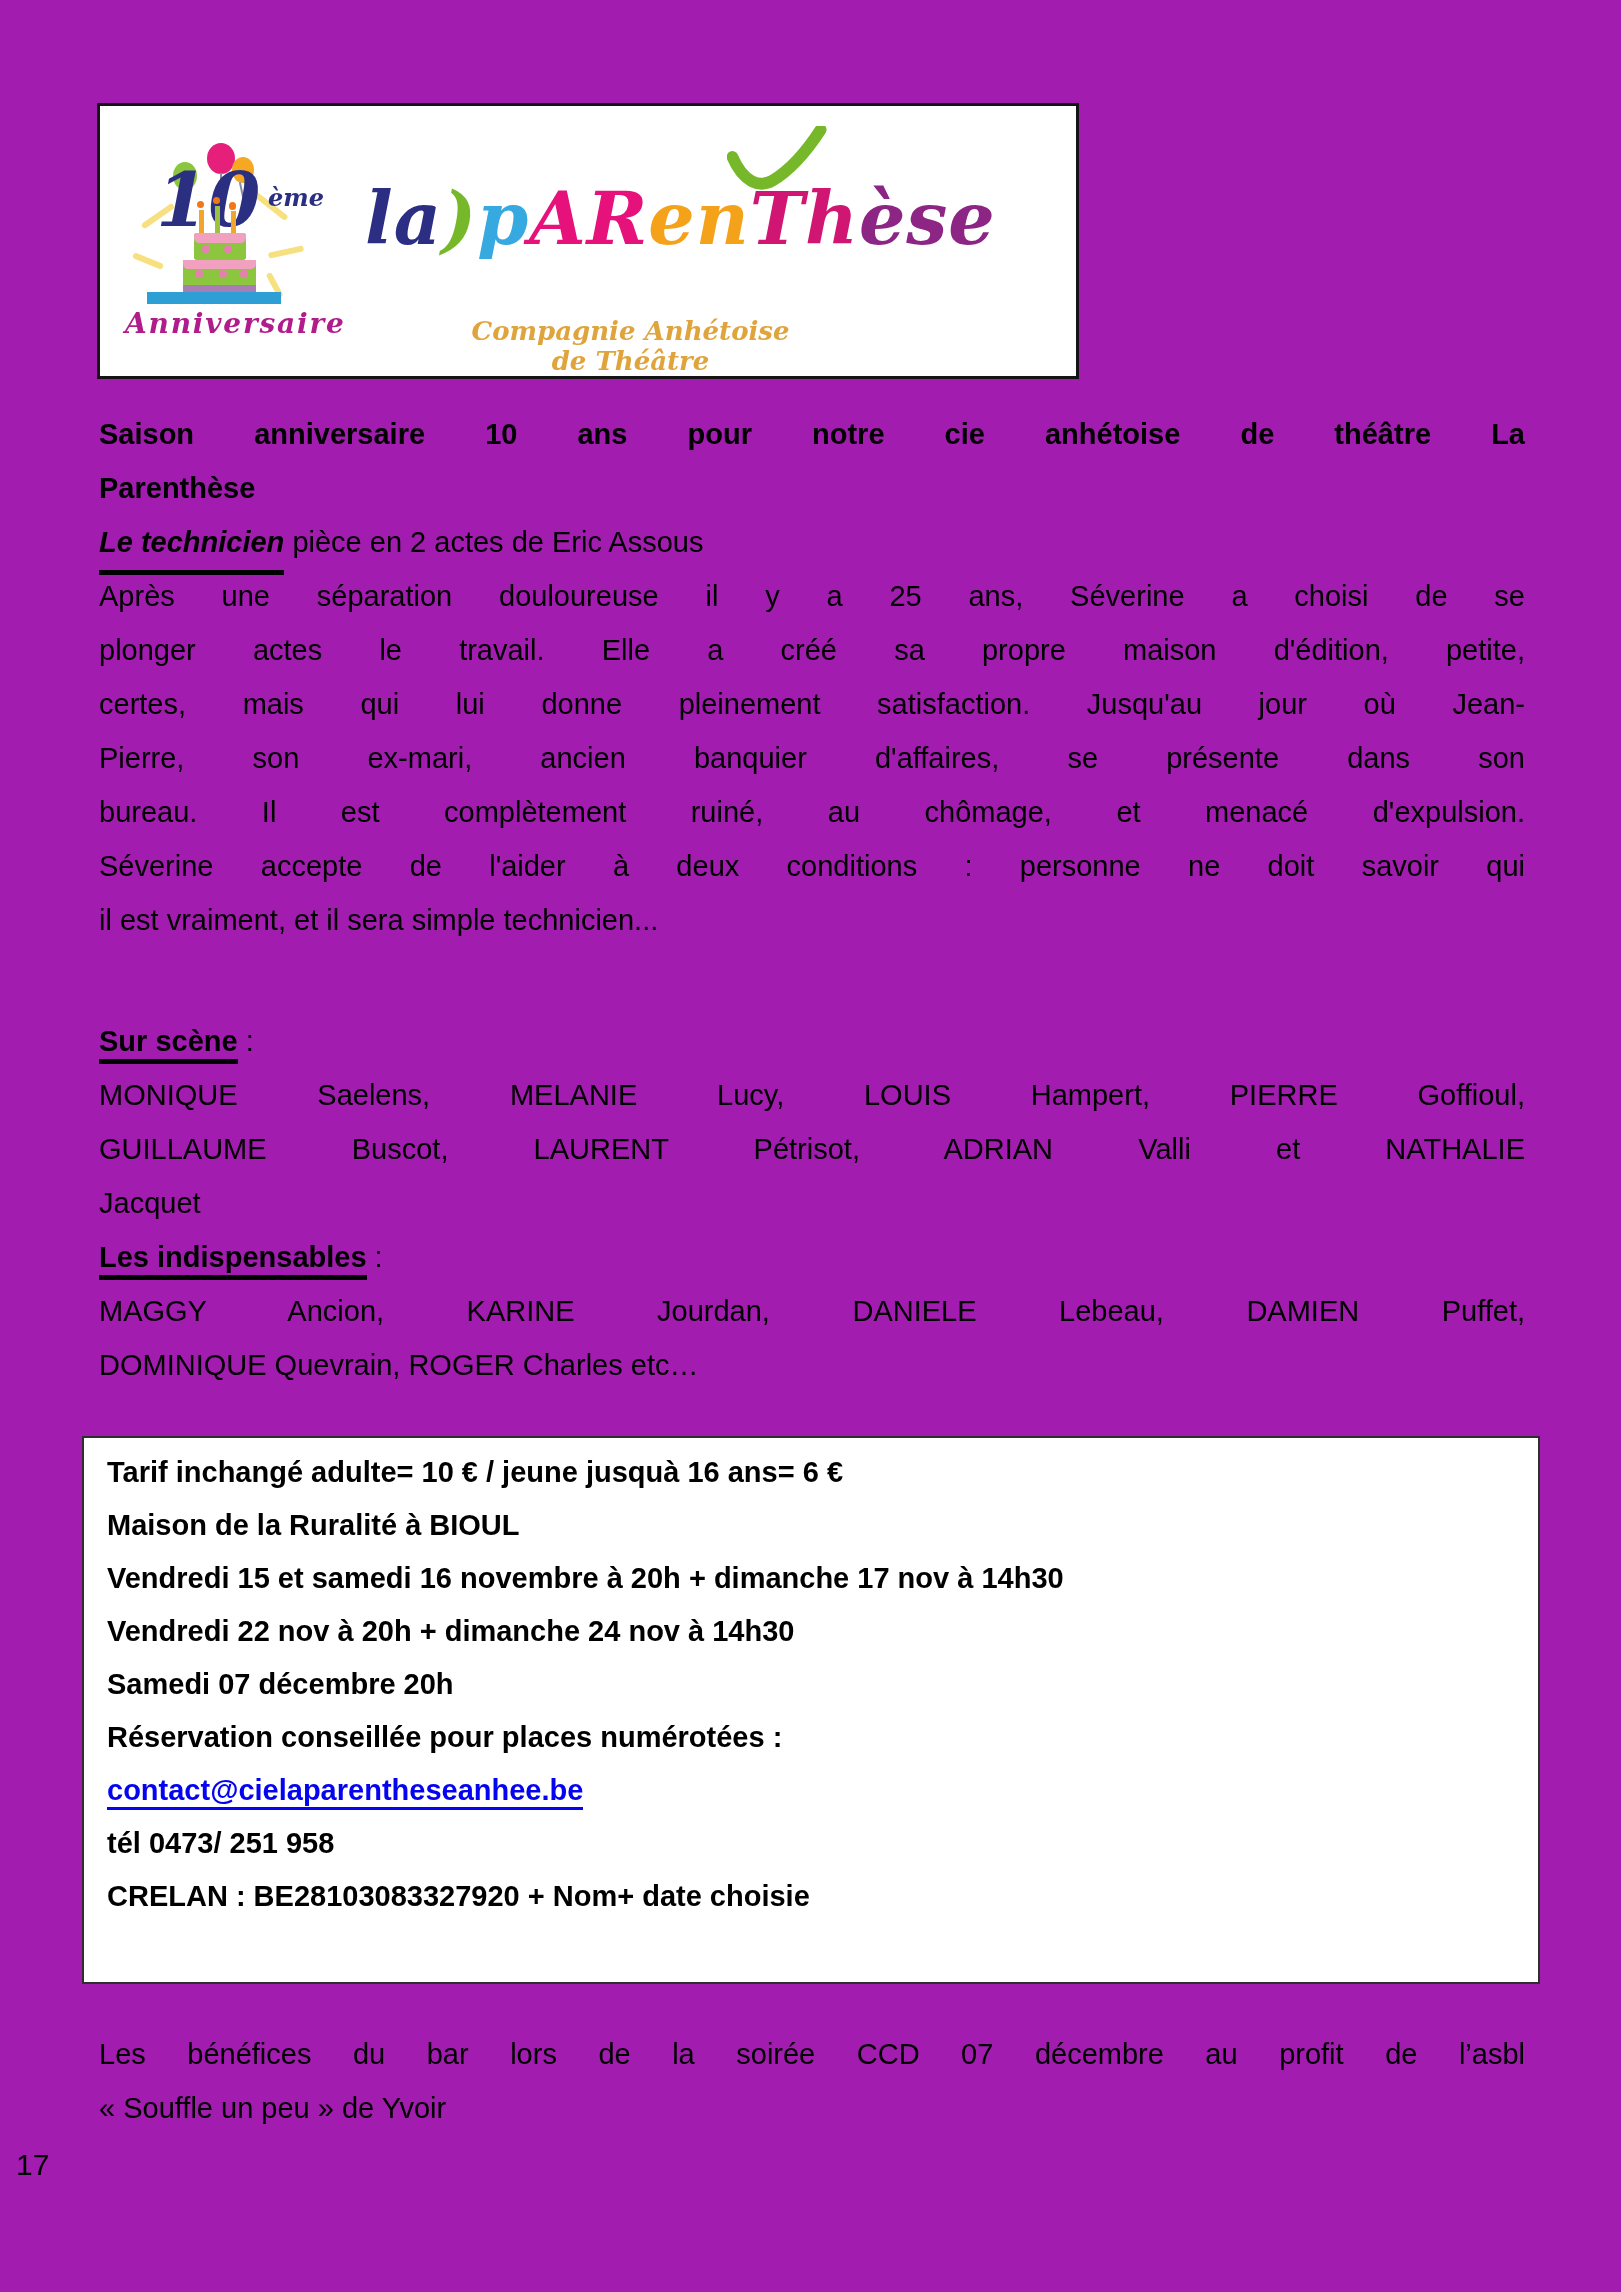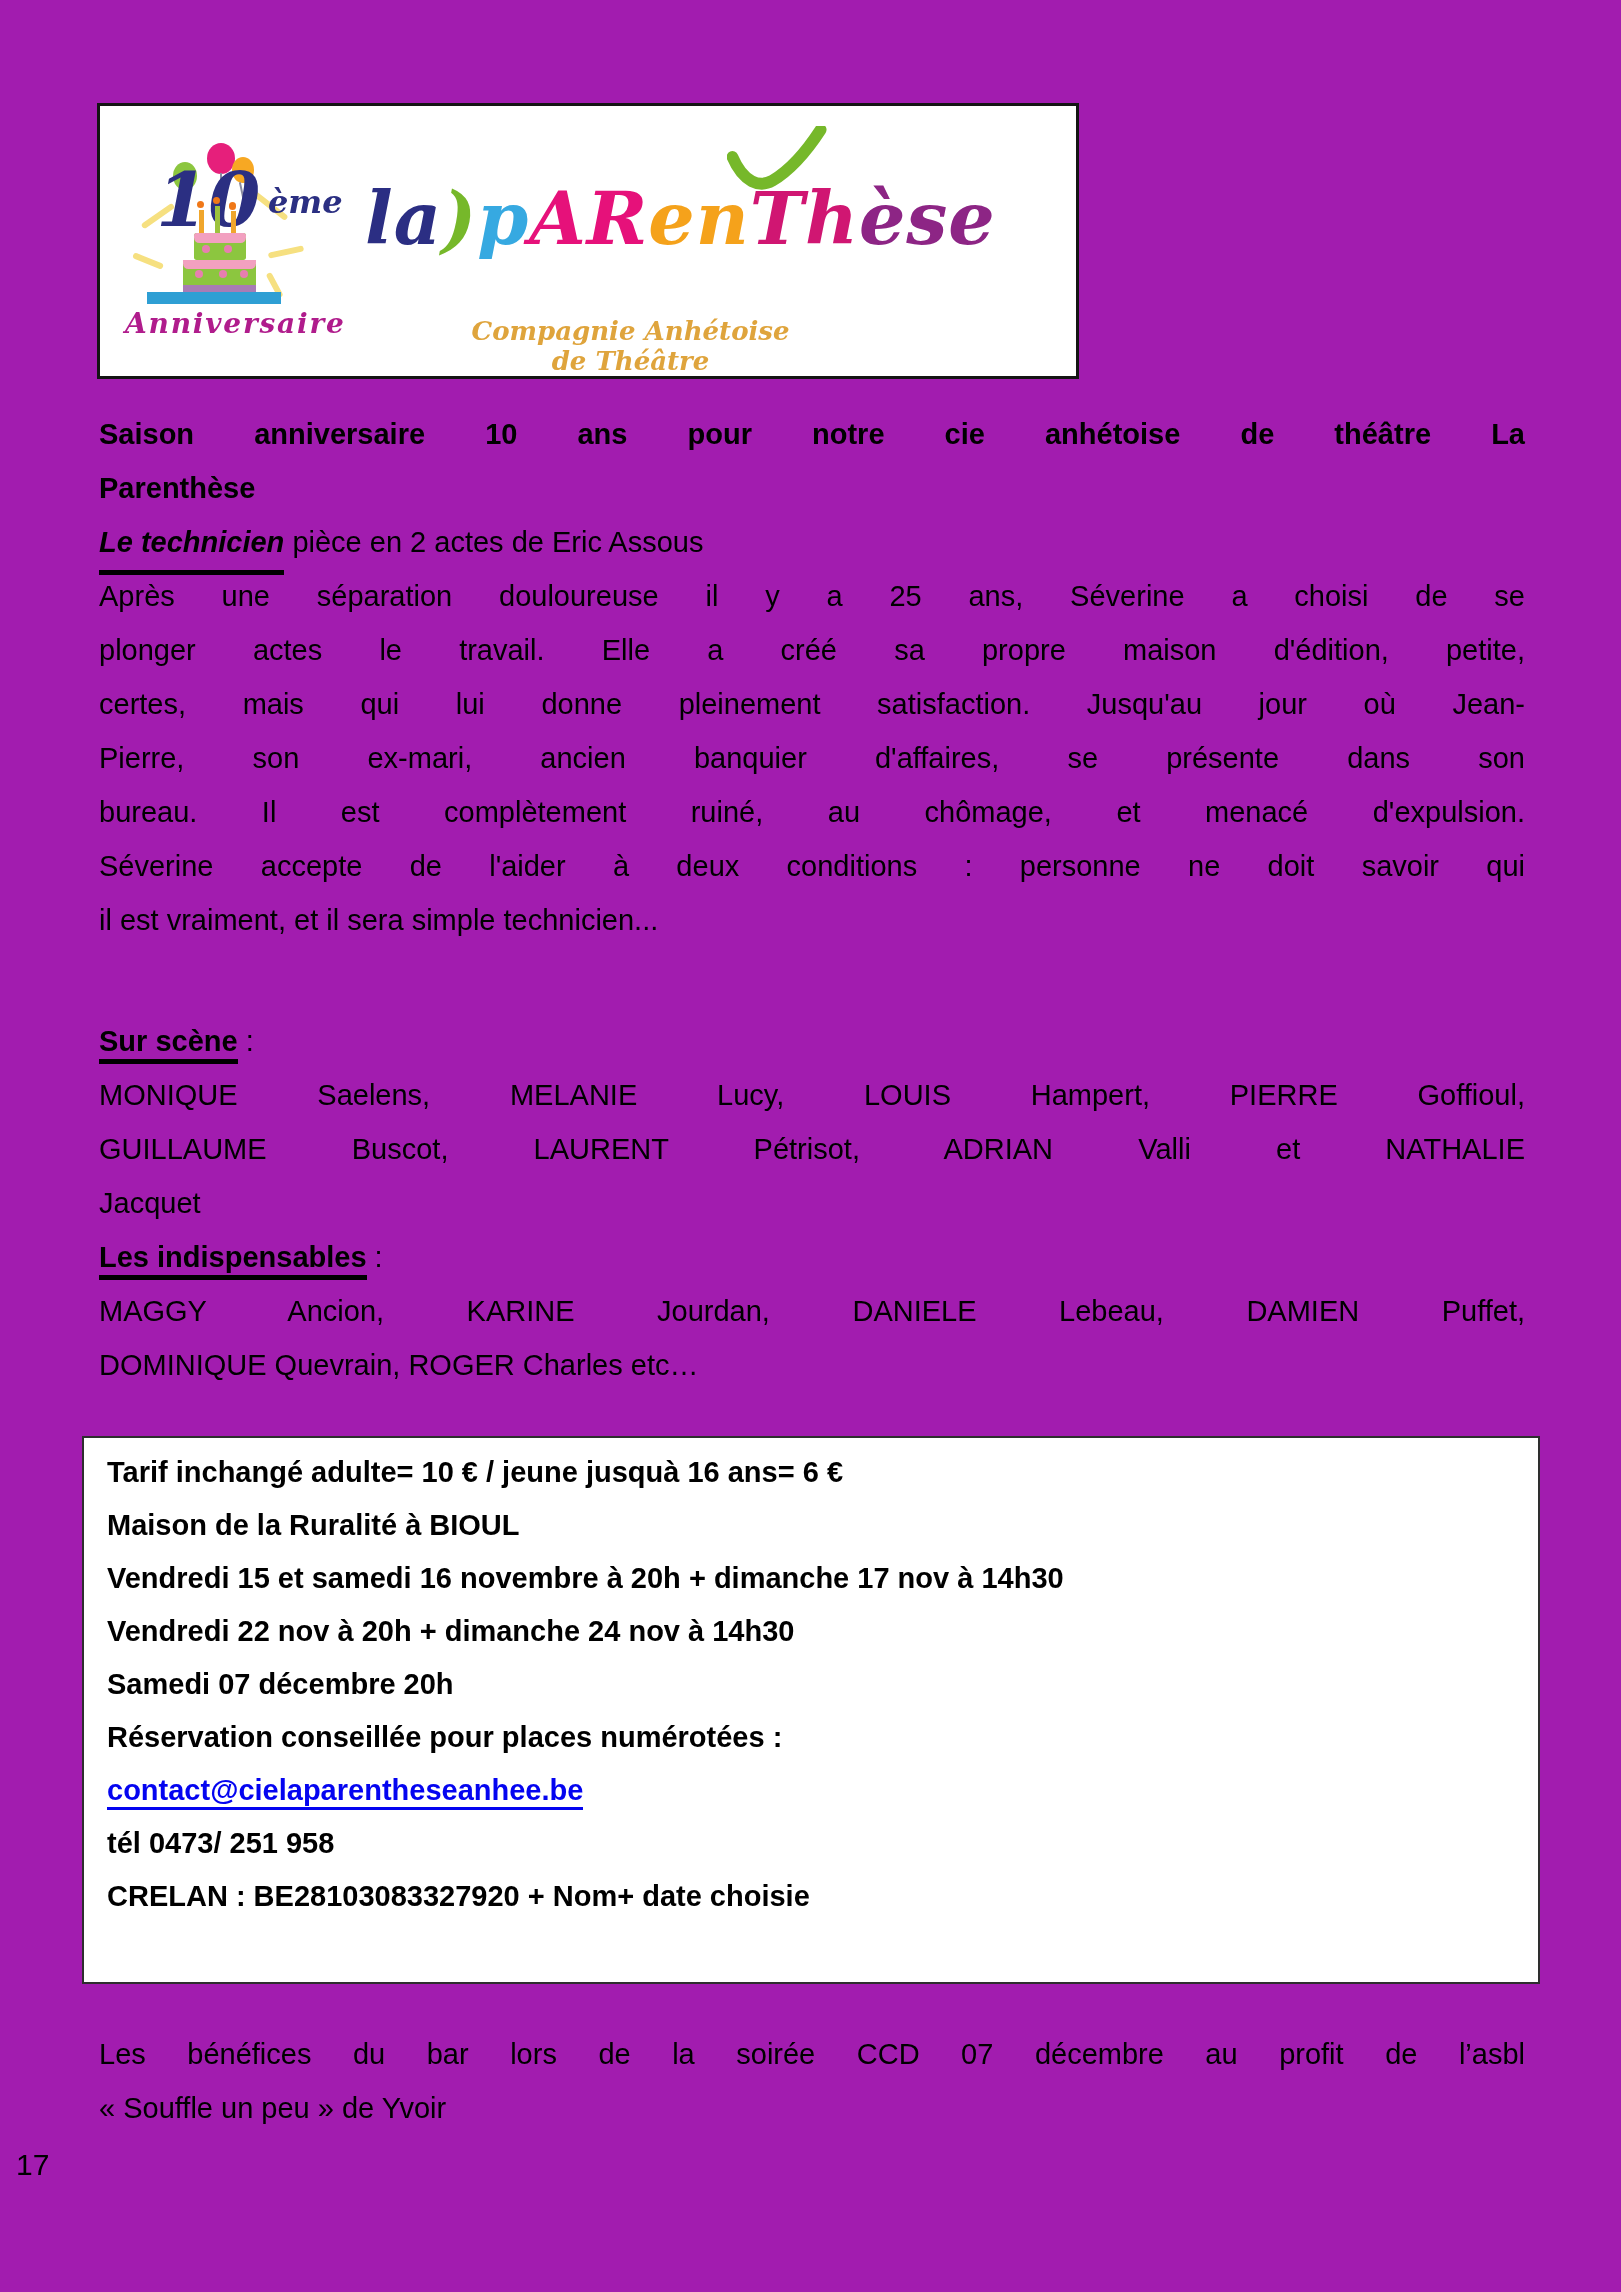--- a/index.html
+++ b/index.html
@@ -19,21 +19,21 @@
   .st2{left:142px;top:76px;height:30px;transform:rotate(-12deg);}
   .rays .ray{position:absolute;height:6.3px;border-radius:3.6px;background:#f6e080;}
   .r1{left:39px;top:107px;width:38px;transform:rotate(-35deg);}
   .r2{left:150px;top:97px;width:41px;transform:rotate(38deg);}
   .r3{left:168px;top:143px;width:36px;transform:rotate(-12deg);}
   .r4{left:32px;top:152px;width:32px;transform:rotate(22deg);}
   .r5{left:161px;top:176px;width:27px;transform:rotate(62deg);}
   .num10{position:absolute;left:56px;top:57px;font-family:"DejaVu Serif",serif;
          font-style:italic;font-weight:700;font-size:75px;line-height:75px;color:var(--navy,#2b2f82);}
   .eme{position:absolute;left:168px;top:77px;font-family:"DejaVu Serif",serif;
-       font-style:italic;font-weight:700;font-size:32px;color:var(--navy,#2b2f82);}
+       font-style:italic;font-weight:700;font-size:24px;color:var(--navy,#2b2f82);}
   .cake{position:absolute;left:72px;top:100px;width:107px;height:99px;}
   .candle{position:absolute;width:4.5px;height:23px;}
   .c1{left:27px;top:3.6px;background:#f0a62c;}
   .c2{left:43px;top:0;background:#9cc23d;height:27px;}
   .c3{left:59px;top:5.4px;background:#f0a62c;height:21.5px;}
   .flame{position:absolute;width:7.2px;height:7.2px;border-radius:50%;background:#f07818;}
   .f1{left:25px;top:-5.4px;} .f2{left:41px;top:-9px;} .f3{left:57px;top:-3.6px;}
   .tier-top{position:absolute;left:21.5px;top:27px;width:52px;height:27px;background:var(--cake-body,#8cc63f);border-radius:2.7px;}
   .tier-top-icing{position:absolute;left:21.5px;top:27px;width:52px;height:9.9px;background:var(--cake-icing,#f2a0c0);border-radius:2.7px 2.7px 5.4px 5.4px;}
   .tier-bot{position:absolute;left:10.7px;top:54px;width:73px;height:25px;background:var(--cake-body,#8cc63f);}

